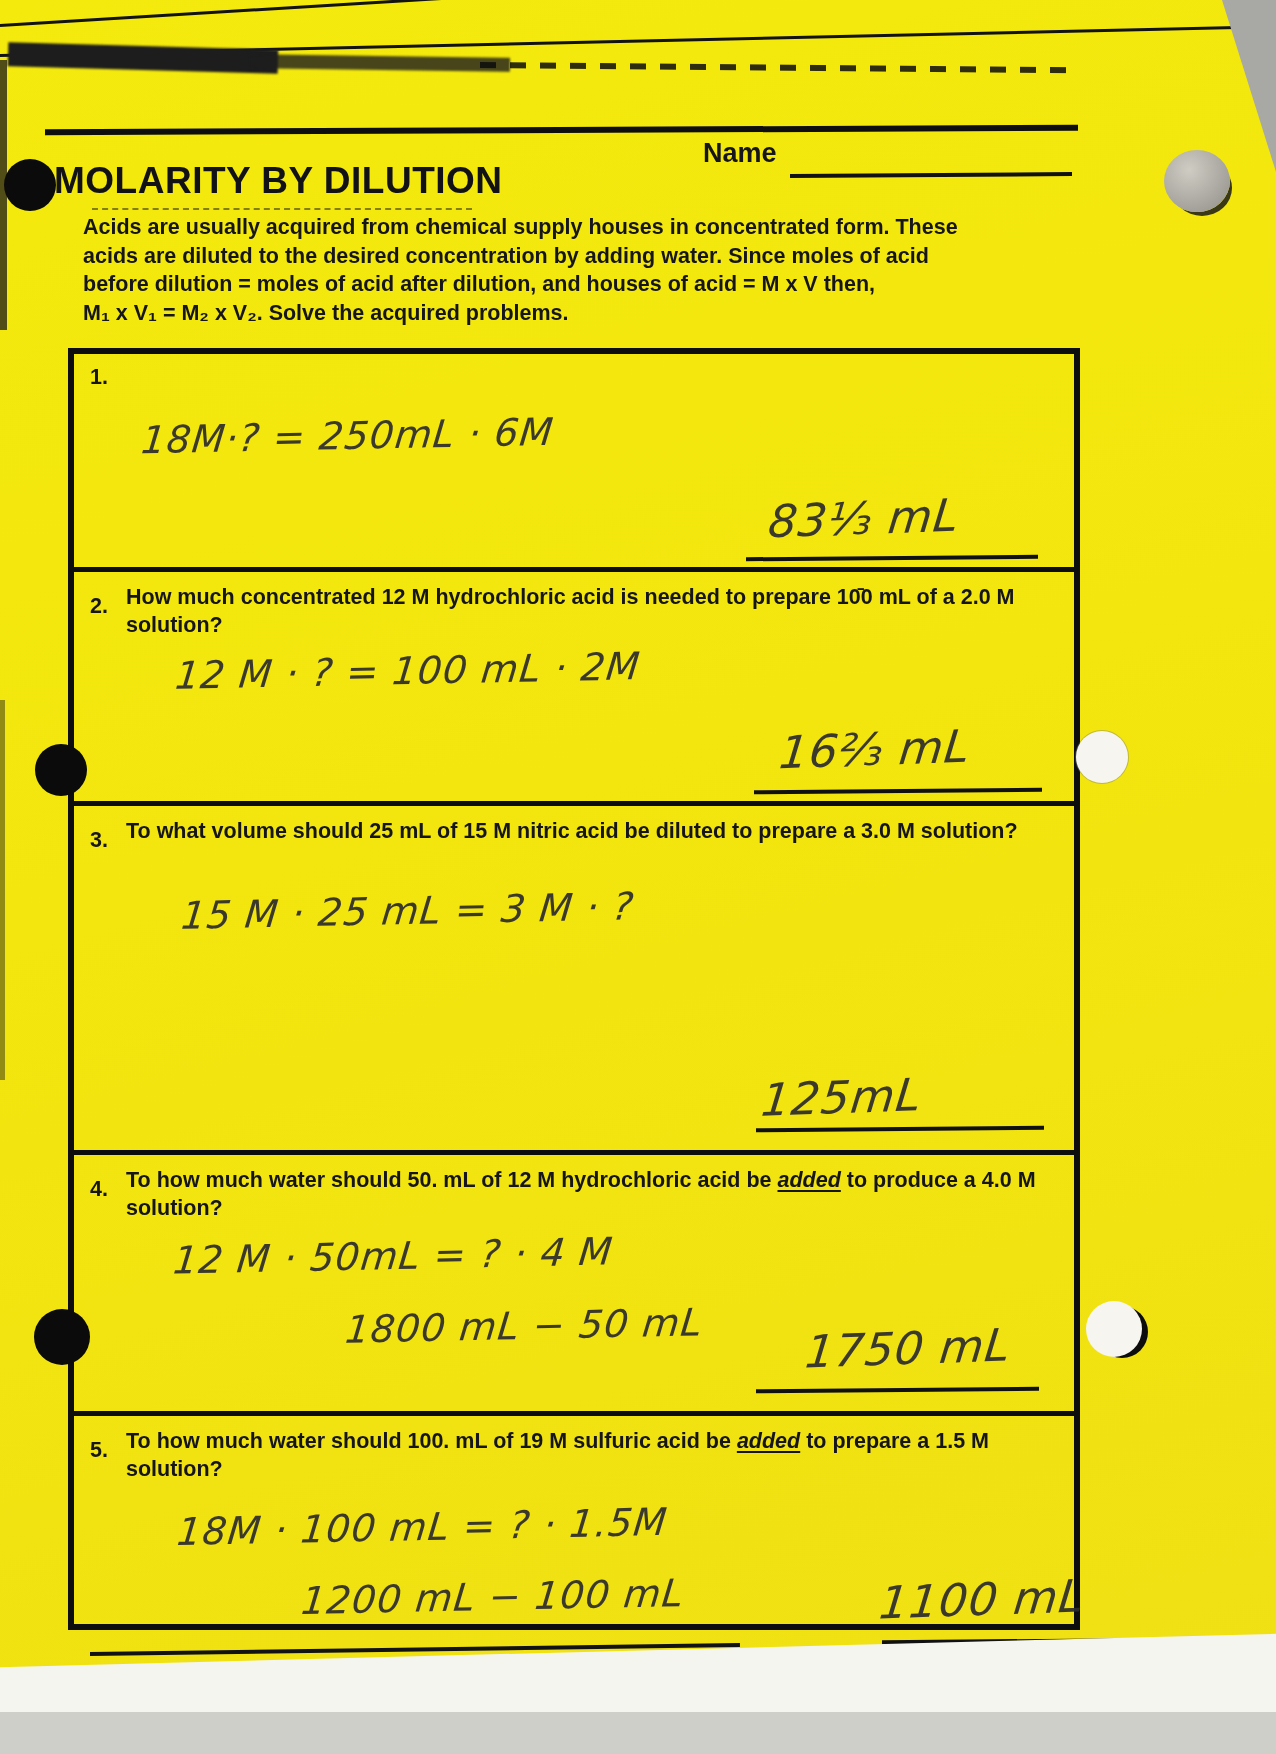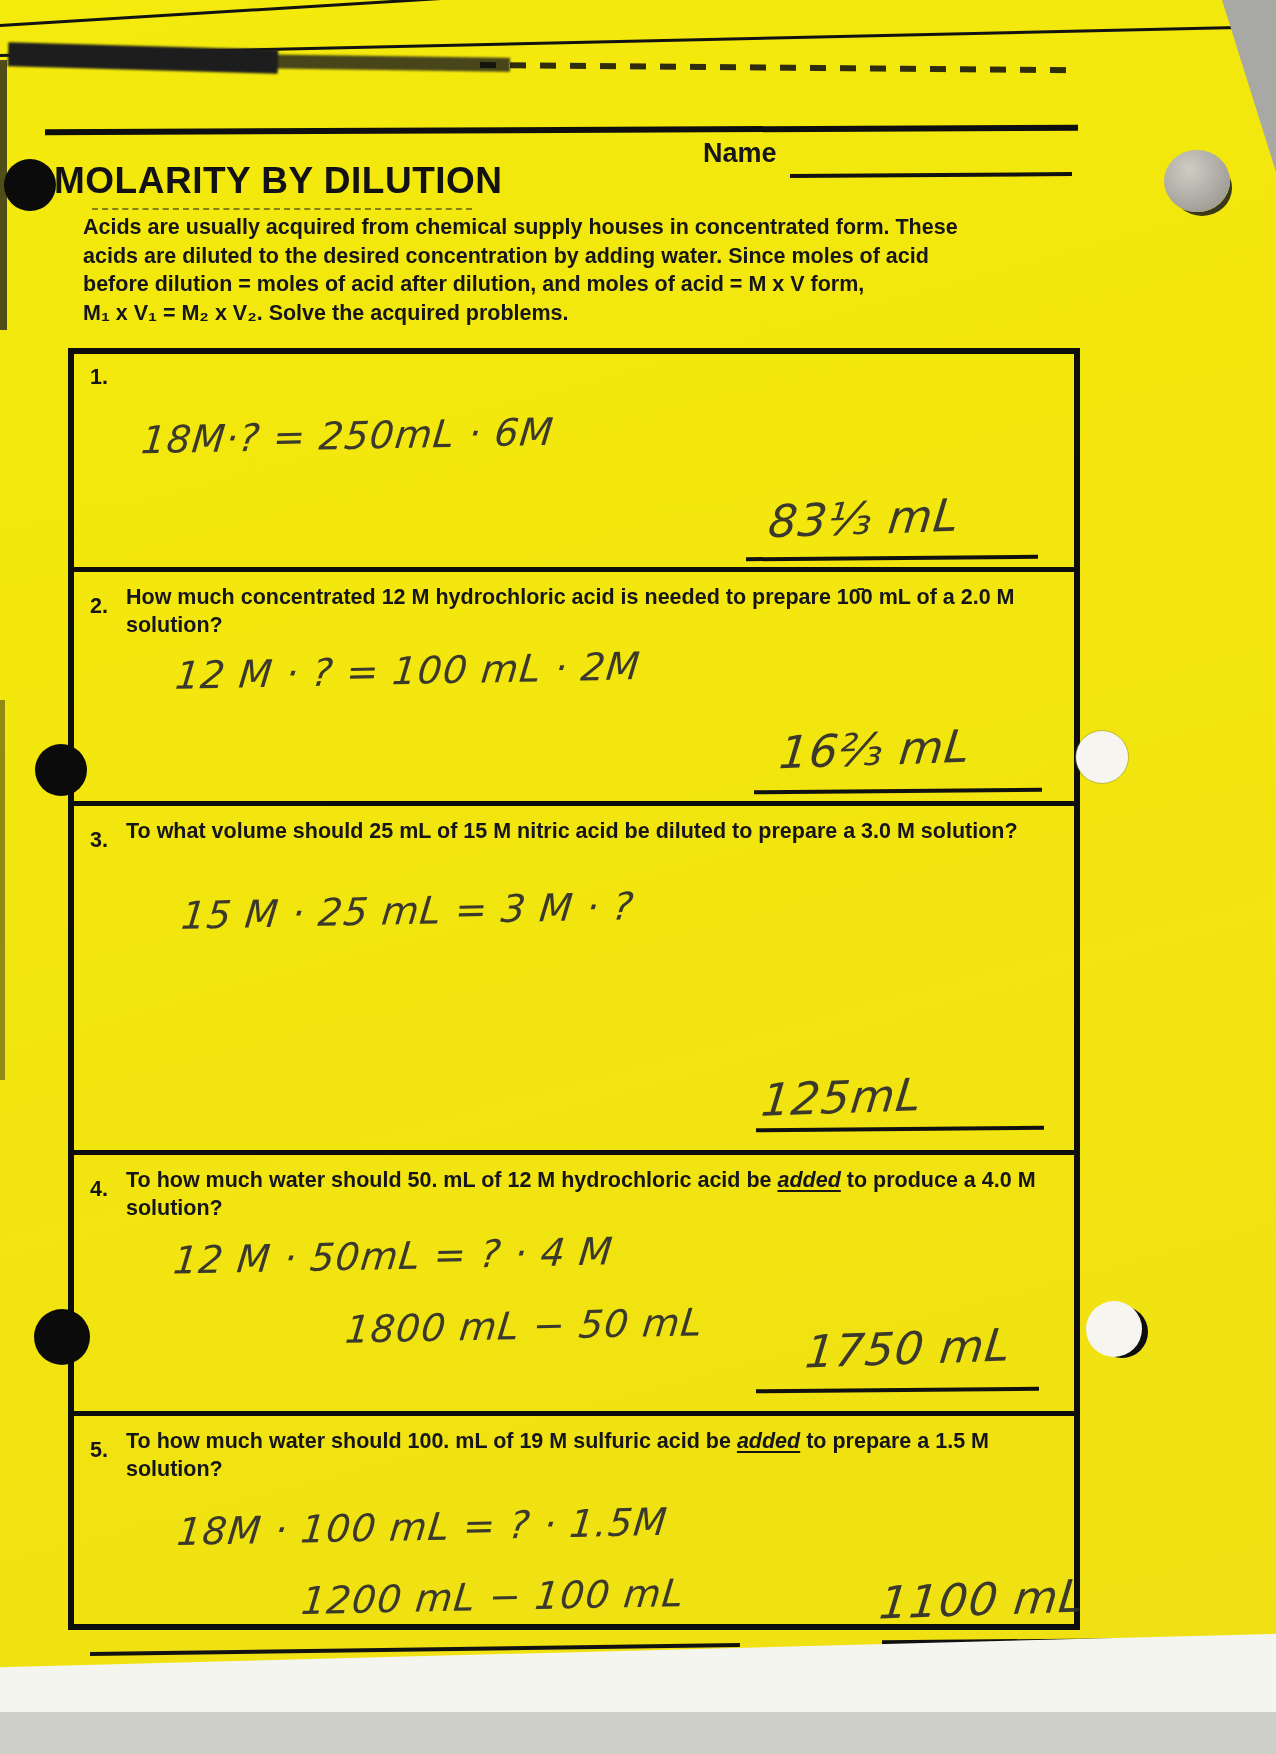--- a/index.html
+++ b/index.html
@@ -61,21 +61,21 @@
 
   <div class="rule-top"></div>
   <div class="title">MOLARITY BY DILUTION</div>
   <div class="title-underdash"></div>
   <div class="name-label">Name</div>
   <div class="name-line"></div>
 
   <div class="intro">
     <div>Acids are usually acquired from chemical supply houses in concentrated form.  These</div>
     <div>acids are diluted to the desired concentration by adding water.  Since moles of acid</div>
-    <div>before dilution = moles of acid after dilution, and moles of acid = M x V form,</div>
+    <div>before dilution = moles of acid after dilution, and houses of acid = M x V then,</div>
     <div>M₁ x V₁  =  M₂ x V₂.  Solve the acquired problems.</div>
   </div>
 
   <div class="pbox">
 
     <div class="prow divided" style="height:218px;">
       <span class="pnum">1.</span>
       <div class="hand" style="left:68px;top:60px;">18M·? = 250mL · 6M</div>
       <div class="hand ans" style="left:695px;top:138px;">83⅓ mL</div>
       <div class="ansline" style="left:672px;top:202px;width:292px;"></div>

